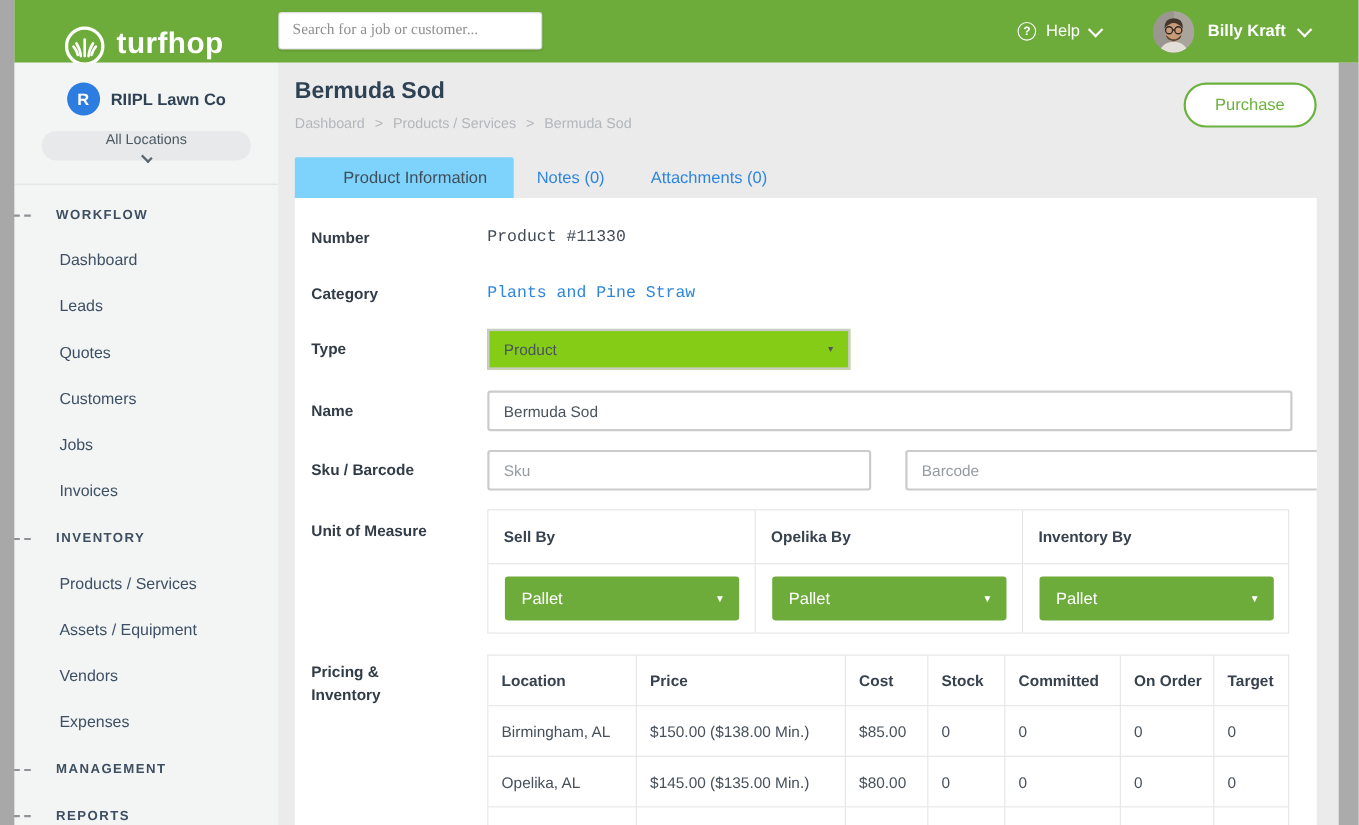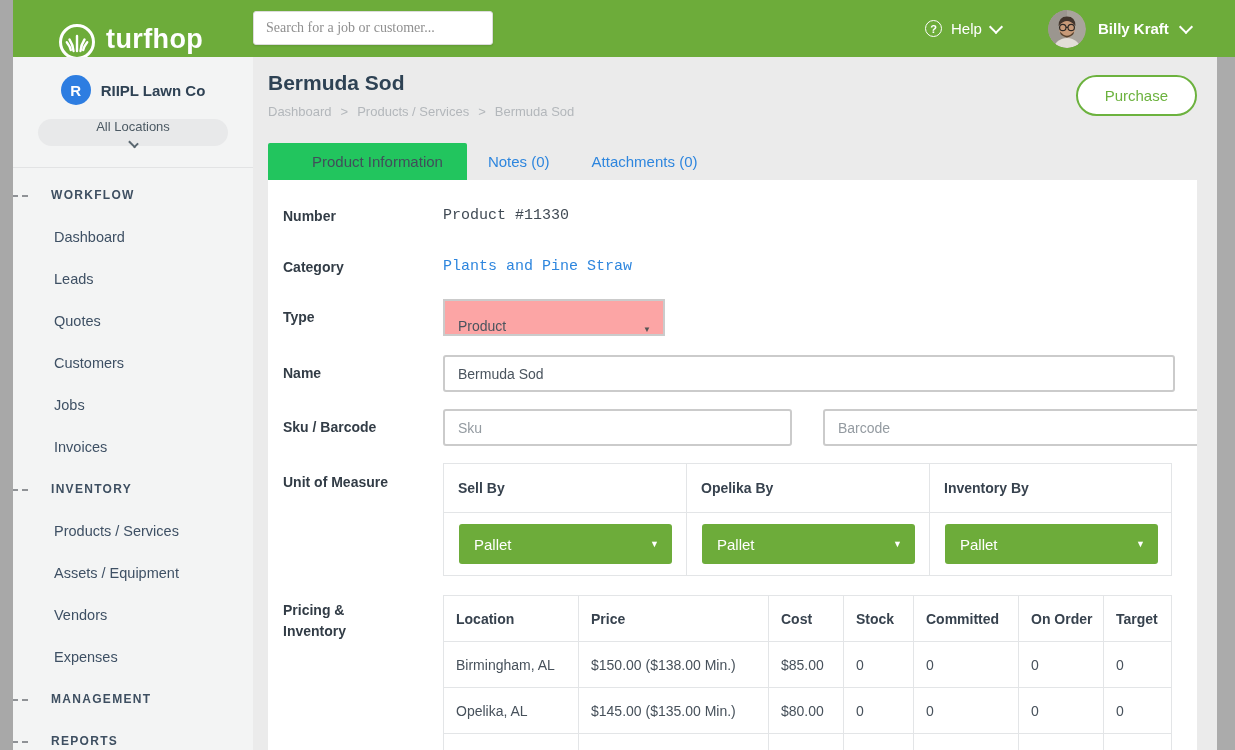--- a/index.html
+++ b/index.html
@@ -45,30 +45,30 @@
   
   .main{position:absolute;left:253px;top:57px;width:964px;height:693px;background:#ebebeb;}
   .page-title{position:absolute;left:15px;top:14px;font-size:21px;font-weight:700;color:#2e4254;}
   .breadcrumb{position:absolute;left:15px;top:47px;display:flex;gap:9px;font-size:13px;color:#b3b7bb;align-items:center;}
   .crumb{cursor:pointer;}
   .crumb-sep::before{content:">";}
   .duplicate-btn{position:absolute;right:20px;top:18px;height:41px;padding:0 27px;background:#fff;border:2px solid #6cb23e;
                  border-radius:22px;color:#6cb23e;font-size:15px;font-family:inherit;cursor:pointer;}
   .tabs{position:absolute;left:15px;top:86px;display:flex;height:37px;}
   .tab{height:37px;display:flex;align-items:center;padding:0 24px;font-size:15px;cursor:pointer;}
-  .tab.active{background:#22c55e;color:#414e5a;border-radius:2px 2px 0 0;padding-left:44px;}
+  .tab.active{background:#7dd3fc;color:#414e5a;border-radius:2px 2px 0 0;padding-left:44px;}
   .tab.inactive{color:#2e86de;padding:0 21px;}
   .panel{position:absolute;left:15px;top:123px;width:929px;height:570px;background:#fff;overflow:hidden;}
 
   
   .flabel{position:absolute;left:15px;font-size:14px;font-weight:700;color:#323c46;}
   .fvalue{position:absolute;left:175px;font-size:15px;color:#414b55;font-family:Liberation Mono, monospace;}
   .link{color:#2e86de;cursor:pointer;}
-  .selectbox{position:absolute;left:175px;top:119px;width:222px;height:37px;border:2px solid #cbcbcb;box-sizing:border-box;
-             background:#fca5a5;display:flex;align-items:flex-end;padding-left:13px;font-size:14px;color:#4a545e;cursor:pointer;}
+  .selectbox{position:absolute;left:175px;top:119px;width:330px;height:37px;border:2px solid #cbcbcb;box-sizing:border-box;
+             background:#84cc16;display:flex;align-items:center;padding-left:13px;font-size:14px;color:#4a545e;cursor:pointer;}
   .selectbox::after{content:"▼";position:absolute;right:12px;font-size:8px;color:#555;}
   .tinput{position:absolute;height:37px;border:2px solid #cbcbcb;border-radius:3px;box-sizing:border-box;padding:0 13px;
           font-size:14px;color:#4a545e;font-family:inherit;background:#fff;outline:none;}
   .tinput::placeholder{color:#949ba1;}
 
   
   .uom-table{position:absolute;left:175px;top:283px;width:729px;display:grid;grid-template-columns:243px 243px 1fr;
              border:1px solid #e3e5e7;box-sizing:border-box;background:#fff;}
   .uom-th{height:48px;line-height:48px;padding-left:14px;font-size:14px;font-weight:700;color:#37424e;
           border-right:1px solid #e3e5e7;border-bottom:1px solid #e3e5e7;}

